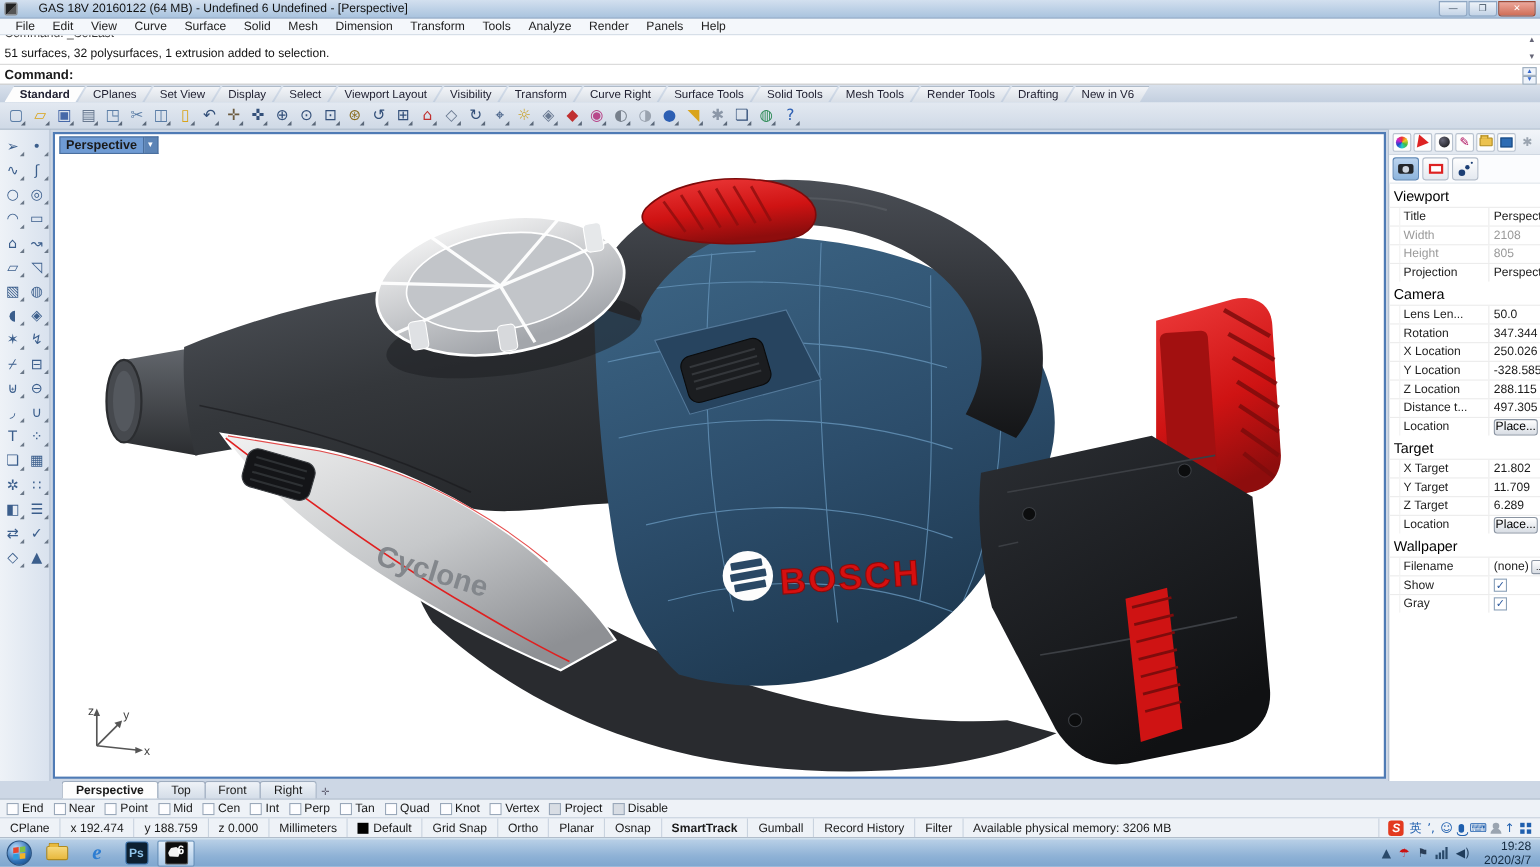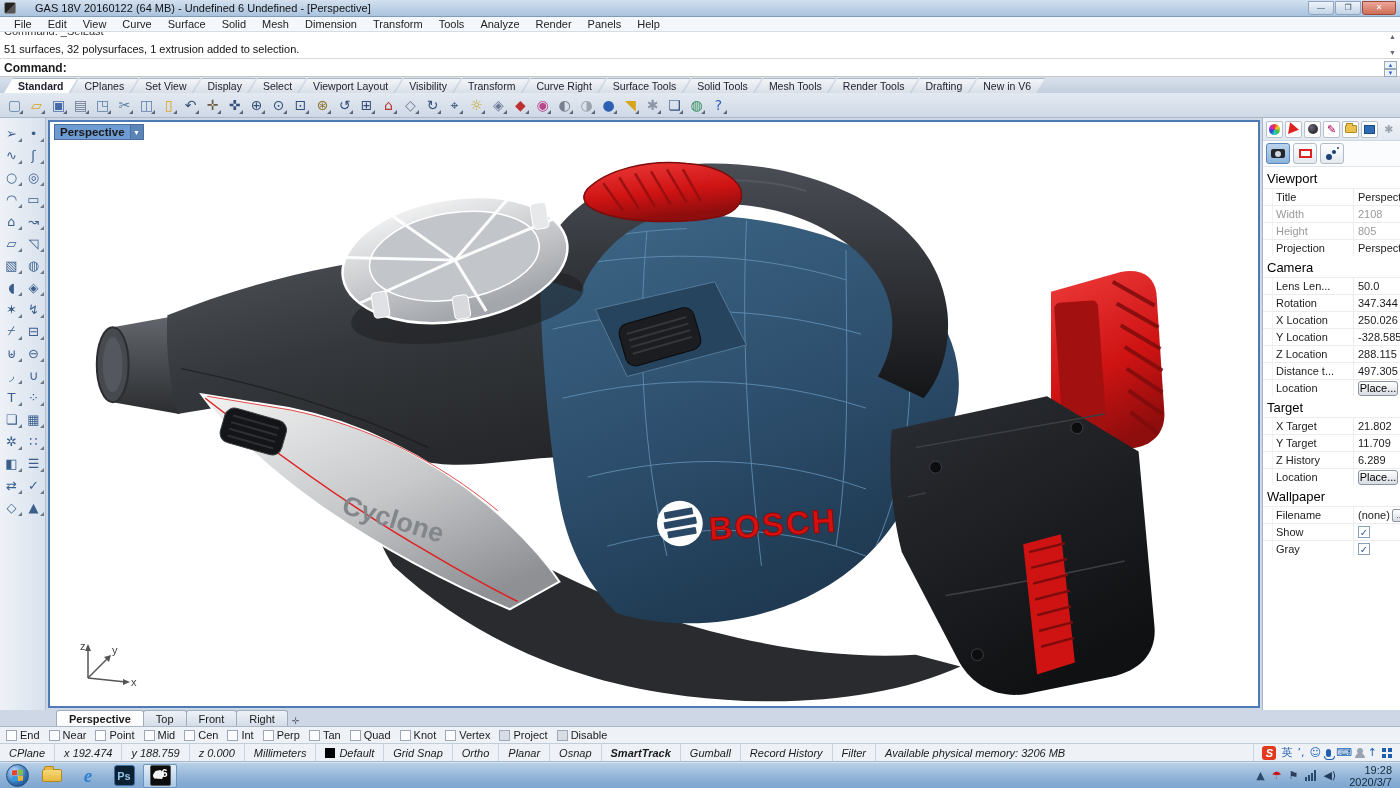--- a/index.html
+++ b/index.html
@@ -112,21 +112,21 @@
   .vtab-add { width:18px; text-align:center; color:#667; font-size:9px; cursor:pointer; }
 
   
   .osnap { height:17px; background:#eef2f7; border-bottom:1px solid #c2cdda; display:flex; align-items:center; padding-left:6px; gap:9px; }
   .oswrap { display:flex; align-items:center; gap:3px; cursor:pointer; }
   .osbox { width:11px; height:11px; border:1px solid #9aa8ba; background:#fdfdff; font-size:9px; line-height:10px; text-align:center; color:#2d5a9e; }
   .oswrap.gray .osbox { background:#d8dde4; }
 
   
   .statusbar { height:18px; background:#eef2f7; border-bottom:1px solid #aab7c6; display:flex; align-items:stretch; }
-  .scell { display:flex; align-items:center; padding:0 9px; border-right:1px solid #c9d3df; white-space:nowrap; cursor:pointer; gap:4px;font-style:italic; }
+  .scell { display:flex; align-items:center; padding:0 9px; border-right:1px solid #c9d3df; white-space:nowrap; cursor:pointer; gap:4px; }
   .scell.bold { font-weight:bold; }
   .scell.grow { flex:1; cursor:default; }
   .swatch { width:10px; height:10px; background:#000; display:inline-block; }
   .imebar { display:flex; align-items:center; gap:5px; padding:0 8px; }
   .sbox { width:14px; height:14px; background:#e33a1f; color:#fff; border-radius:3px; font-weight:bold; font-style:italic;
     font-size:11px; line-height:14px; text-align:center; }
   .imeit { color:#1f5fae; font-size:11px; font-family:"DejaVu Sans",sans-serif; cursor:pointer; }
   .ime-mic { width:5px; height:8px; background:#1f5fae; border-radius:3px; position:relative; display:inline-block; }
   .ime-mic::after { content:""; position:absolute; left:-2px; bottom:-3px; width:9px; height:3px; border:1px solid #1f5fae; border-top:none; border-radius:0 0 4px 4px; }
   .ime-grid { width:10px; height:10px; display:inline-block; background:
@@ -596,21 +596,21 @@
           </div>
           <div class="prow">
             <span class="pgut"></span>
             <span class="plabel">Y Target</span>
             <span class="pval">
               <span class="pval-text">11.709</span>
             </span>
           </div>
           <div class="prow">
             <span class="pgut"></span>
-            <span class="plabel">Z History</span>
+            <span class="plabel">Z Target</span>
             <span class="pval">
               <span class="pval-text">6.289</span>
             </span>
           </div>
           <div class="prow">
             <span class="pgut"></span>
             <span class="plabel">Location</span>
             <span class="pval">
               <button class="pbtn">Place...</button>
             </span>

